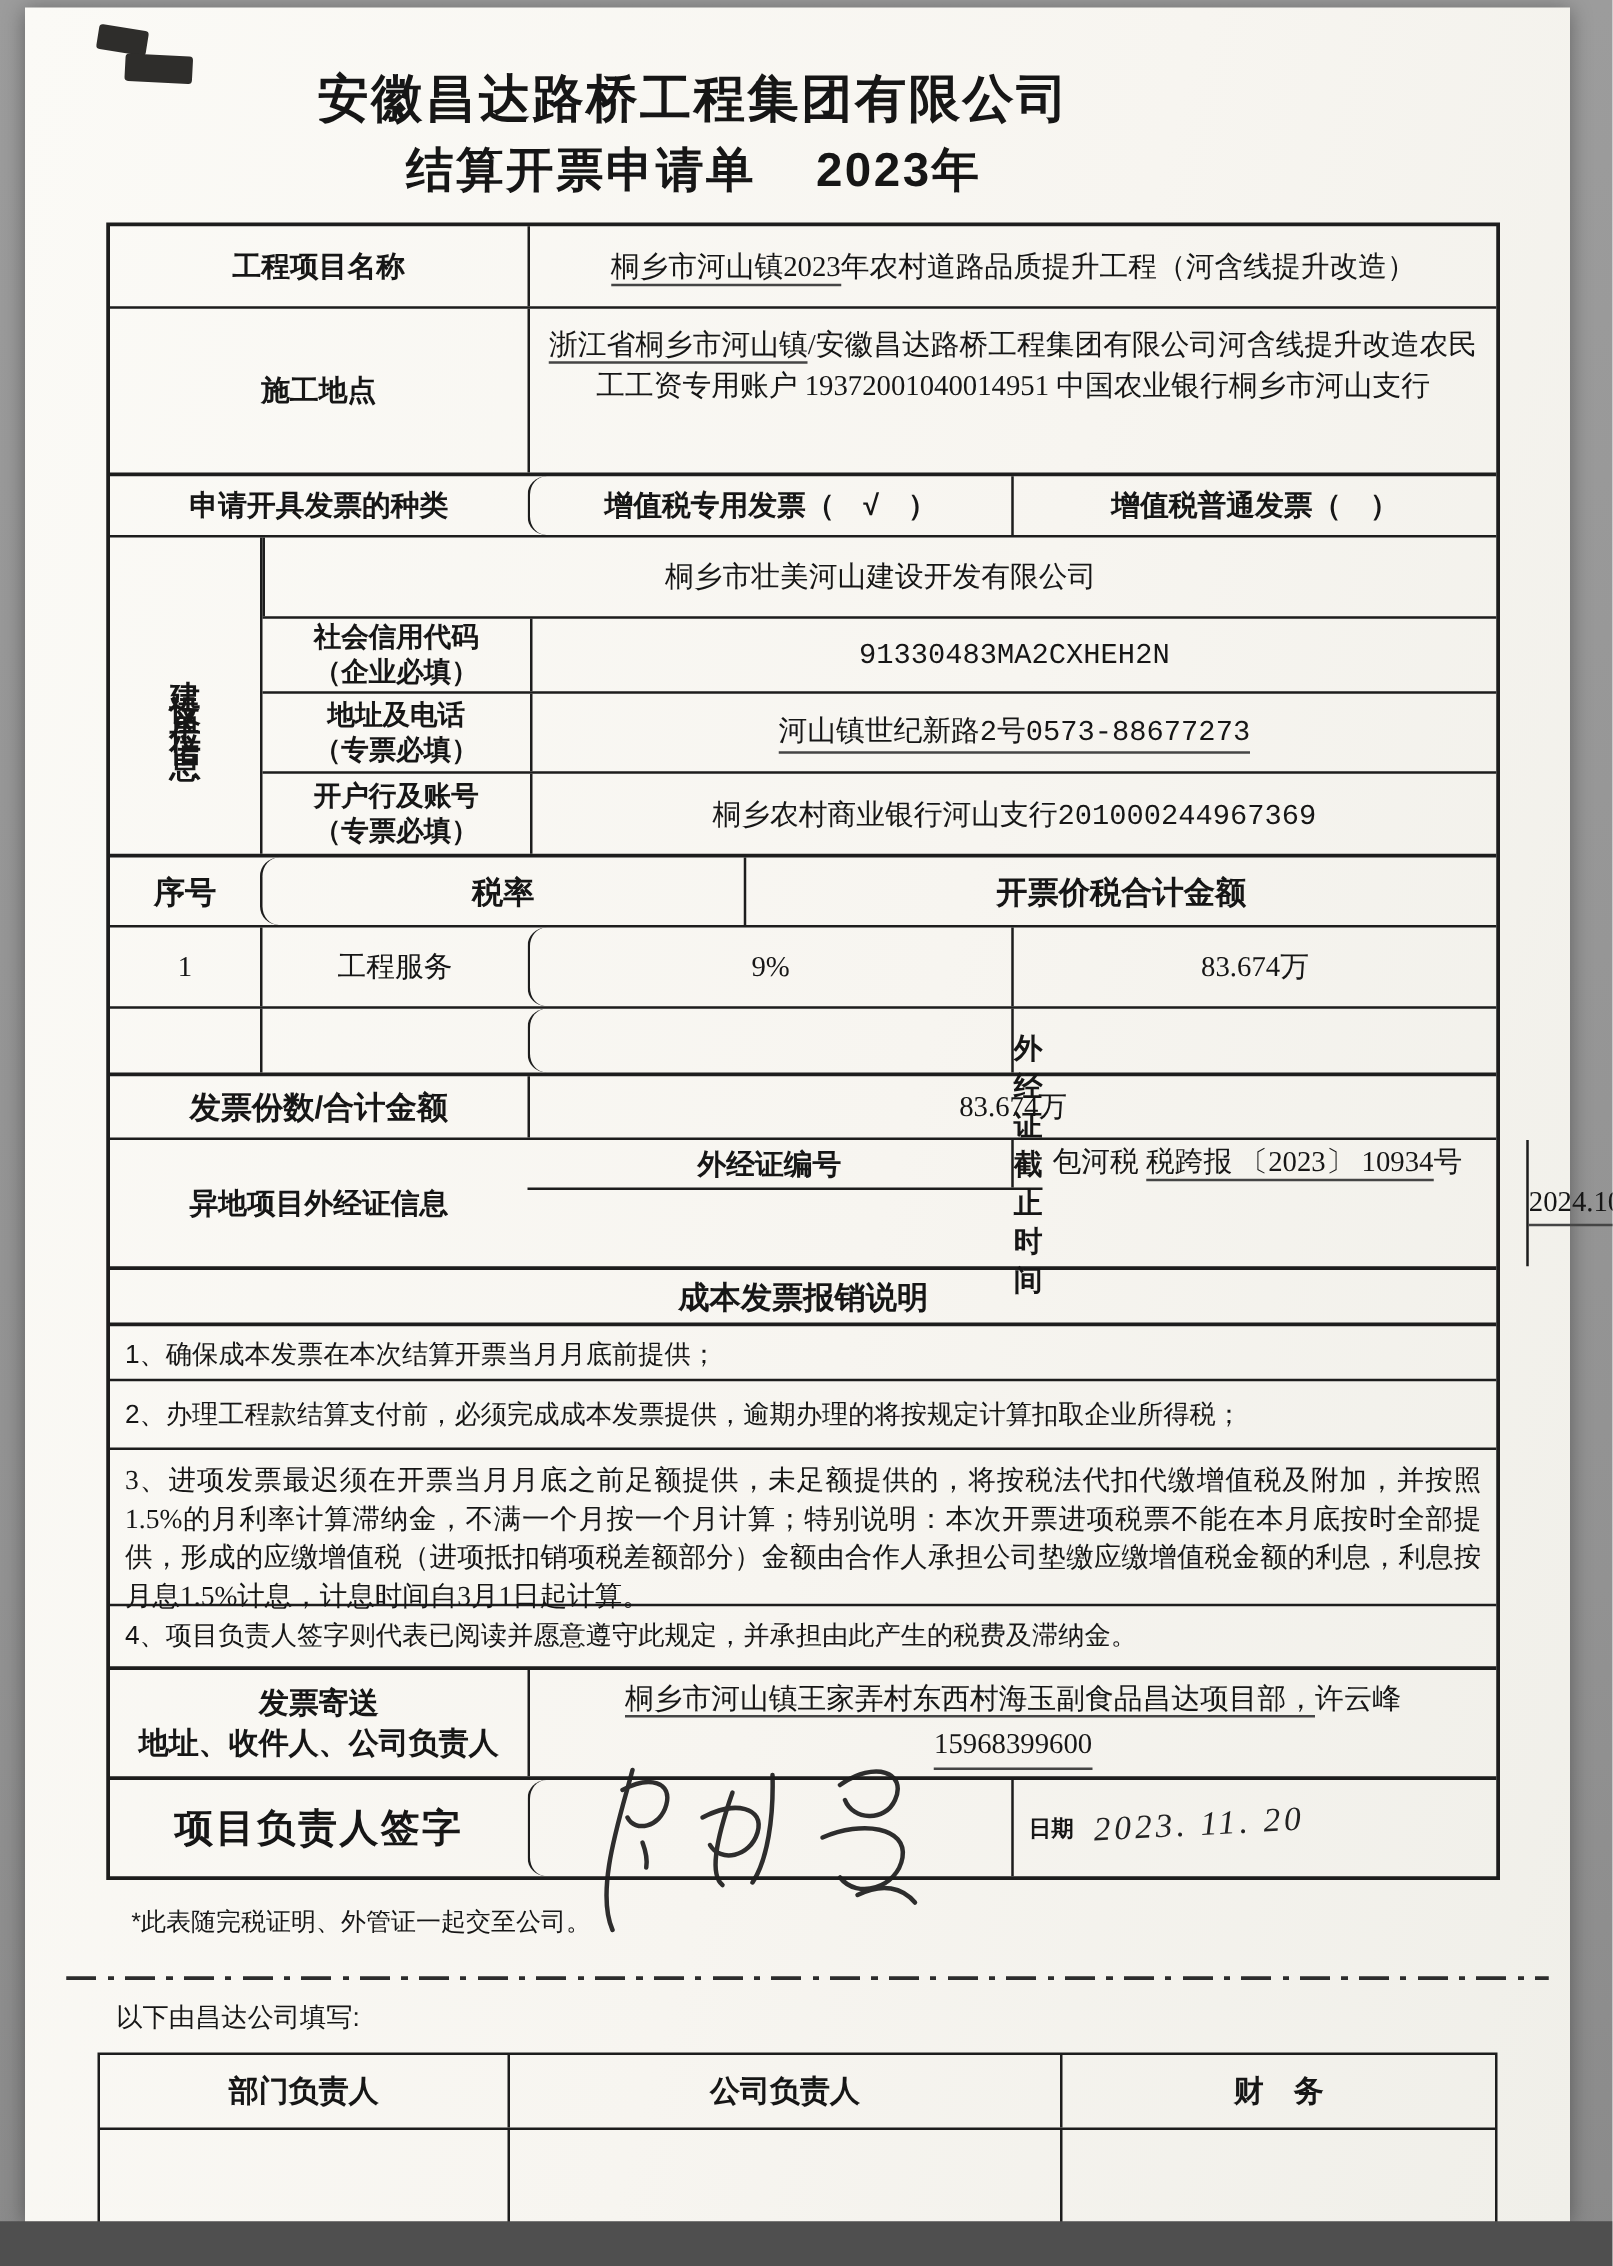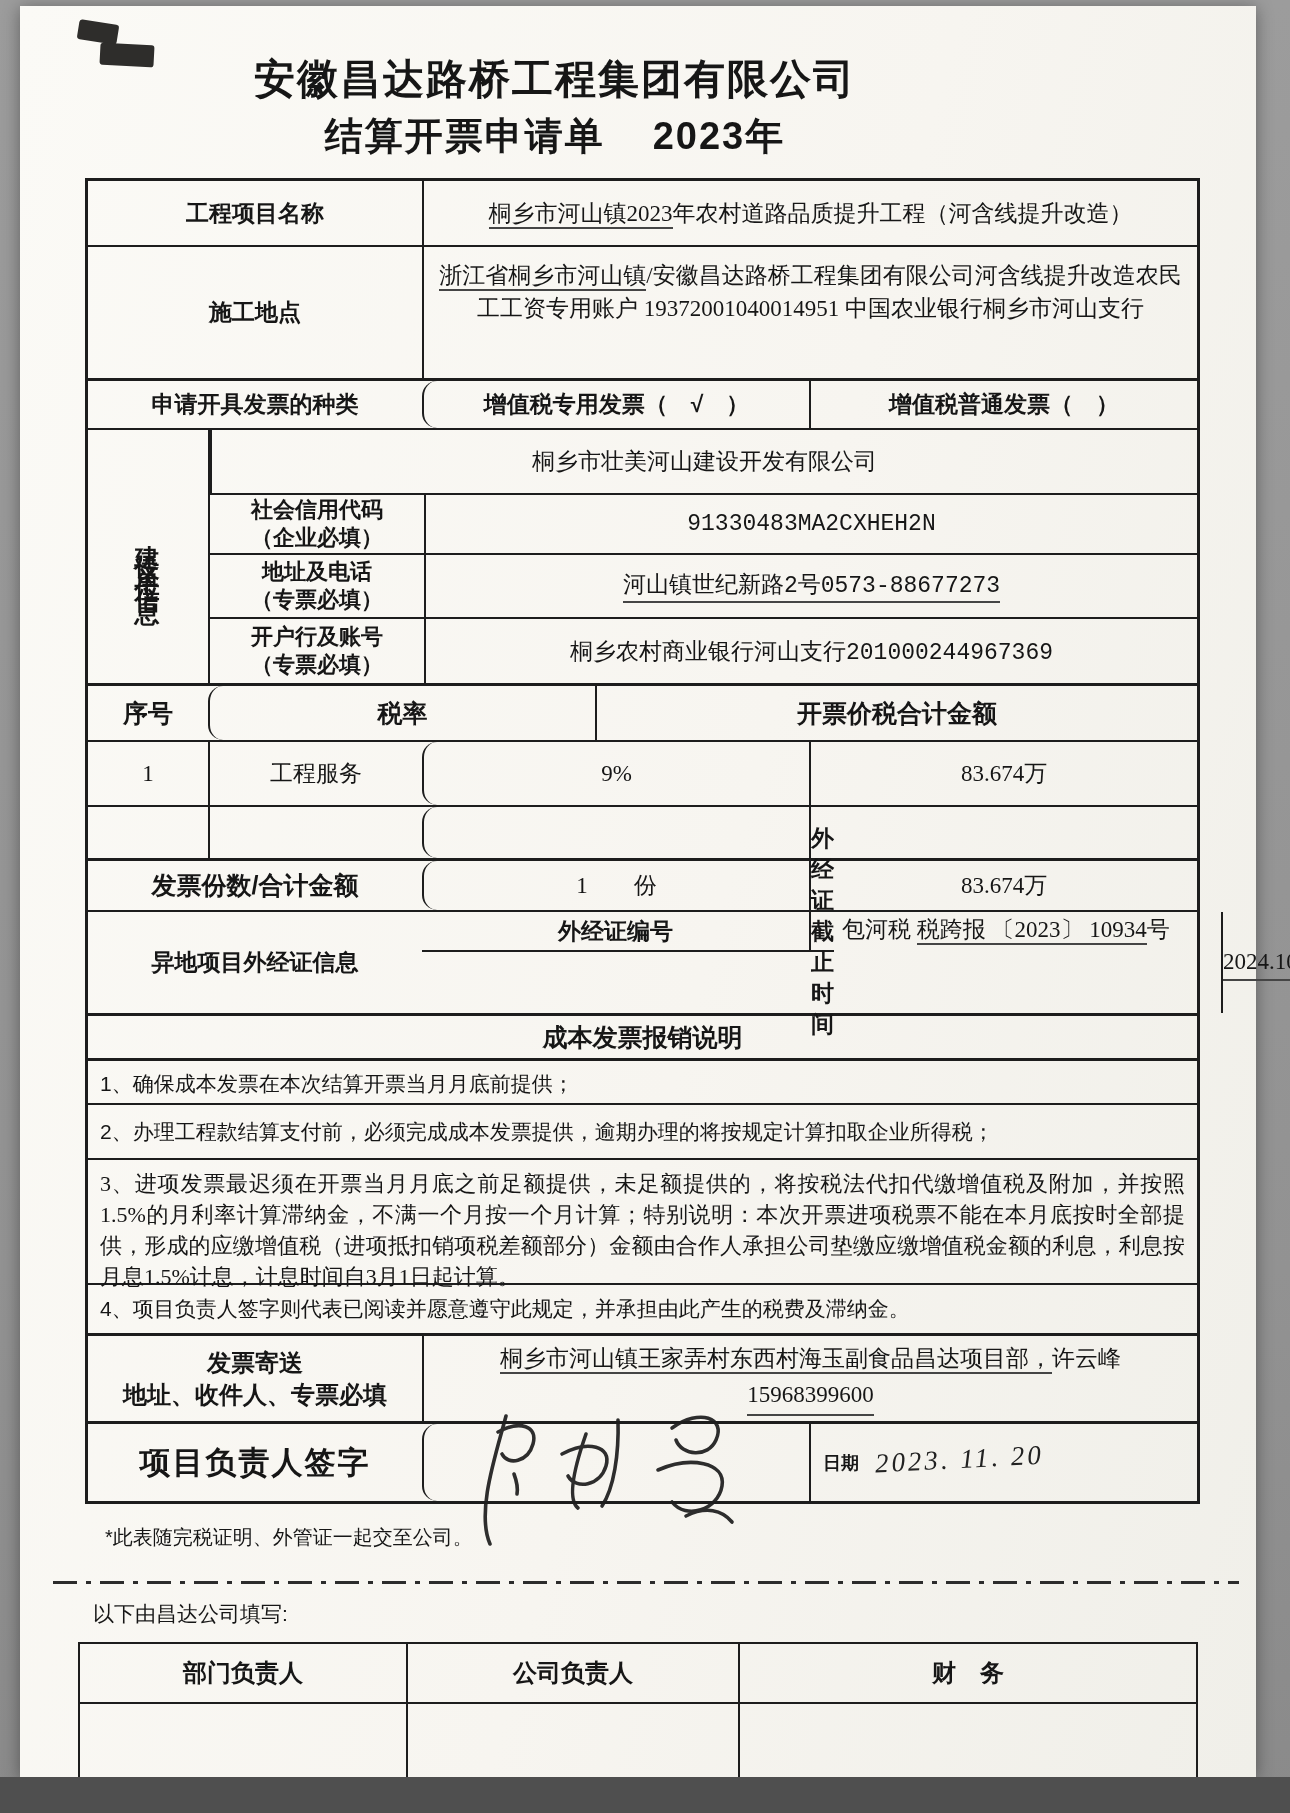--- a/index.html
+++ b/index.html
@@ -100,21 +100,21 @@
 
   .appr{width:1120px;margin:14px 0 0 58px;border:2px solid var(--ln);}
   .appr .arow{display:flex;}
   .appr .arow.body{border-top:2px solid var(--ln);height:76px;}
   .appr .arow.head{height:58px;}
   .acell{display:flex;align-items:center;justify-content:center;
     font-family:"Liberation Sans","DejaVu Sans",sans-serif;font-weight:700;font-size:24px;
     border-left:2px solid var(--ln);}
   .acell.cfirst{border-left:none;}
   .a1{width:326px;flex:none;}
-  .a2{width:332px;flex:none;}
+  .a2{width:442px;flex:none;}
   .a3{flex:1;}
 
   .sig-svg{position:absolute;left:36px;top:-28px;overflow:visible;}
 </style>
 </head>
 <body>
 
 <div class="paper">
 
   <div class="mark m1"></div>
@@ -194,21 +194,20 @@
 
     <div class="row" style="height:53px">
       <div class="cell cfirst c-a val"></div>
       <div class="cell c-b val"></div>
       <div class="cell c-c val"></div>
       <div class="cell c-d val"></div>
     </div>
 
     <div class="row thick" style="height:52px">
       <div class="cell cfirst c-ab lbl" style="font-size:25px">发票份数/合计金额</div>
-      <div class="cell c-c val">1　　份</div>
       <div class="cell c-d val">83.674万</div>
     </div>
 
     <div class="row" style="height:103px">
       <div class="cell cfirst c-ab lbl">异地项目外经证信息</div>
       <div class="wj-right">
         <div class="wj-sub hdr" style="height:40px">
           <div class="wj-c lbl" style="border-left:none">外经证编号</div>
           <div class="wj-d lbl">外经证截止时间</div>
         </div>
@@ -228,21 +227,21 @@
     </div>
 
     <div class="note-row note-sans" style="height:45px;border-top-width:3px">1、确保成本发票在本次结算开票当月月底前提供；</div>
     <div class="note-row note-sans" style="height:55px;display:flex;align-items:center">2、办理工程款结算支付前，必须完成成本发票提供，逾期办理的将按规定计算扣取企业所得税；</div>
     <div class="note-row note-serif" style="height:125px">3、进项发票最迟须在开票当月月底之前足额提供，未足额提供的，将按税法代扣代缴增值税及附加，并按照1.5%的月利率计算滞纳金，不满一个月按一个月计算；特别说明：本次开票进项税票不能在本月底按时全部提供，形成的应缴增值税（进项抵扣销项税差额部分）金额由合作人承担公司垫缴应缴增值税金额的利息，利息按月息1.5%计息，计息时间自3月1日起计算。</div>
     <div class="note-row note-sans" style="height:50px;display:flex;align-items:center">4、项目负责人签字则代表已阅读并愿意遵守此规定，并承担由此产生的税费及滞纳金。</div>
 
     <div class="row thick" style="height:88px">
       <div class="cell cfirst c-ab lbl" style="flex-direction:column;line-height:32px;font-size:24px">
         <span>发票寄送</span>
-        <span>地址、收件人、专票必填</span>
+        <span>地址、收件人、公司负责人</span>
       </div>
       <div class="cell c-d val" style="flex-direction:column;line-height:36px">
         <span><span class="u">桐乡市河山镇王家弄村东西村海玉副食品昌达项目部，</span><span>许云峰</span></span>
         <span class="u">15968399600</span>
       </div>
     </div>
 
     <div class="row thick" style="height:80px">
       <div class="cell cfirst c-ab sig-label">项目负责人签字</div>
       <div class="cell c-c sig-cell">

